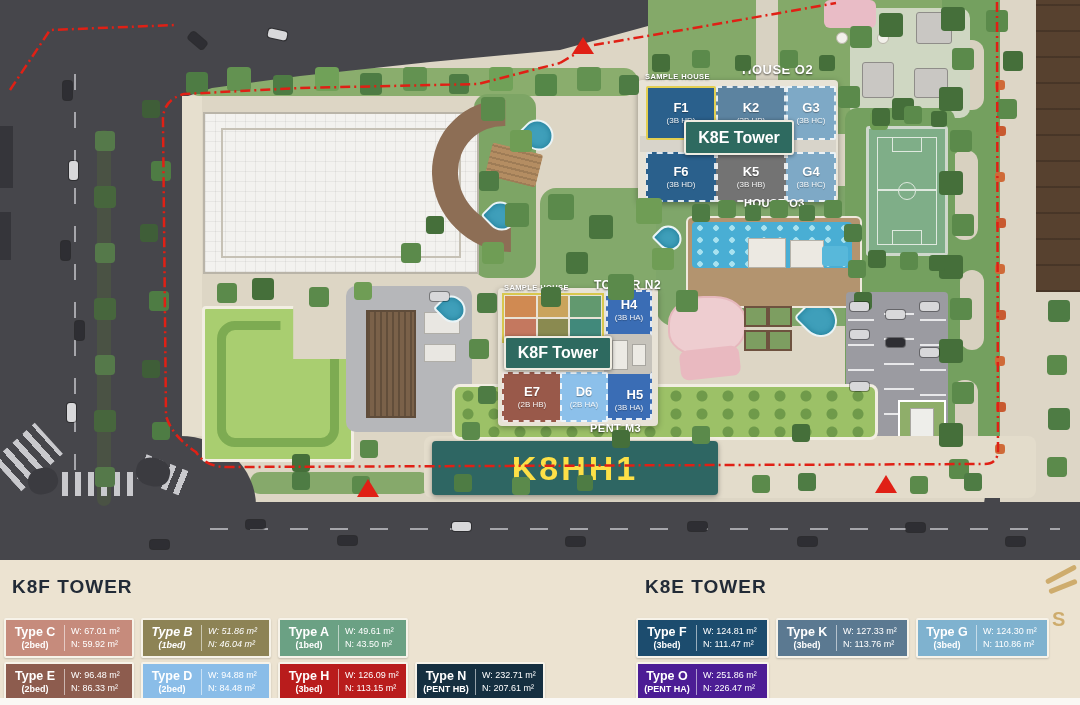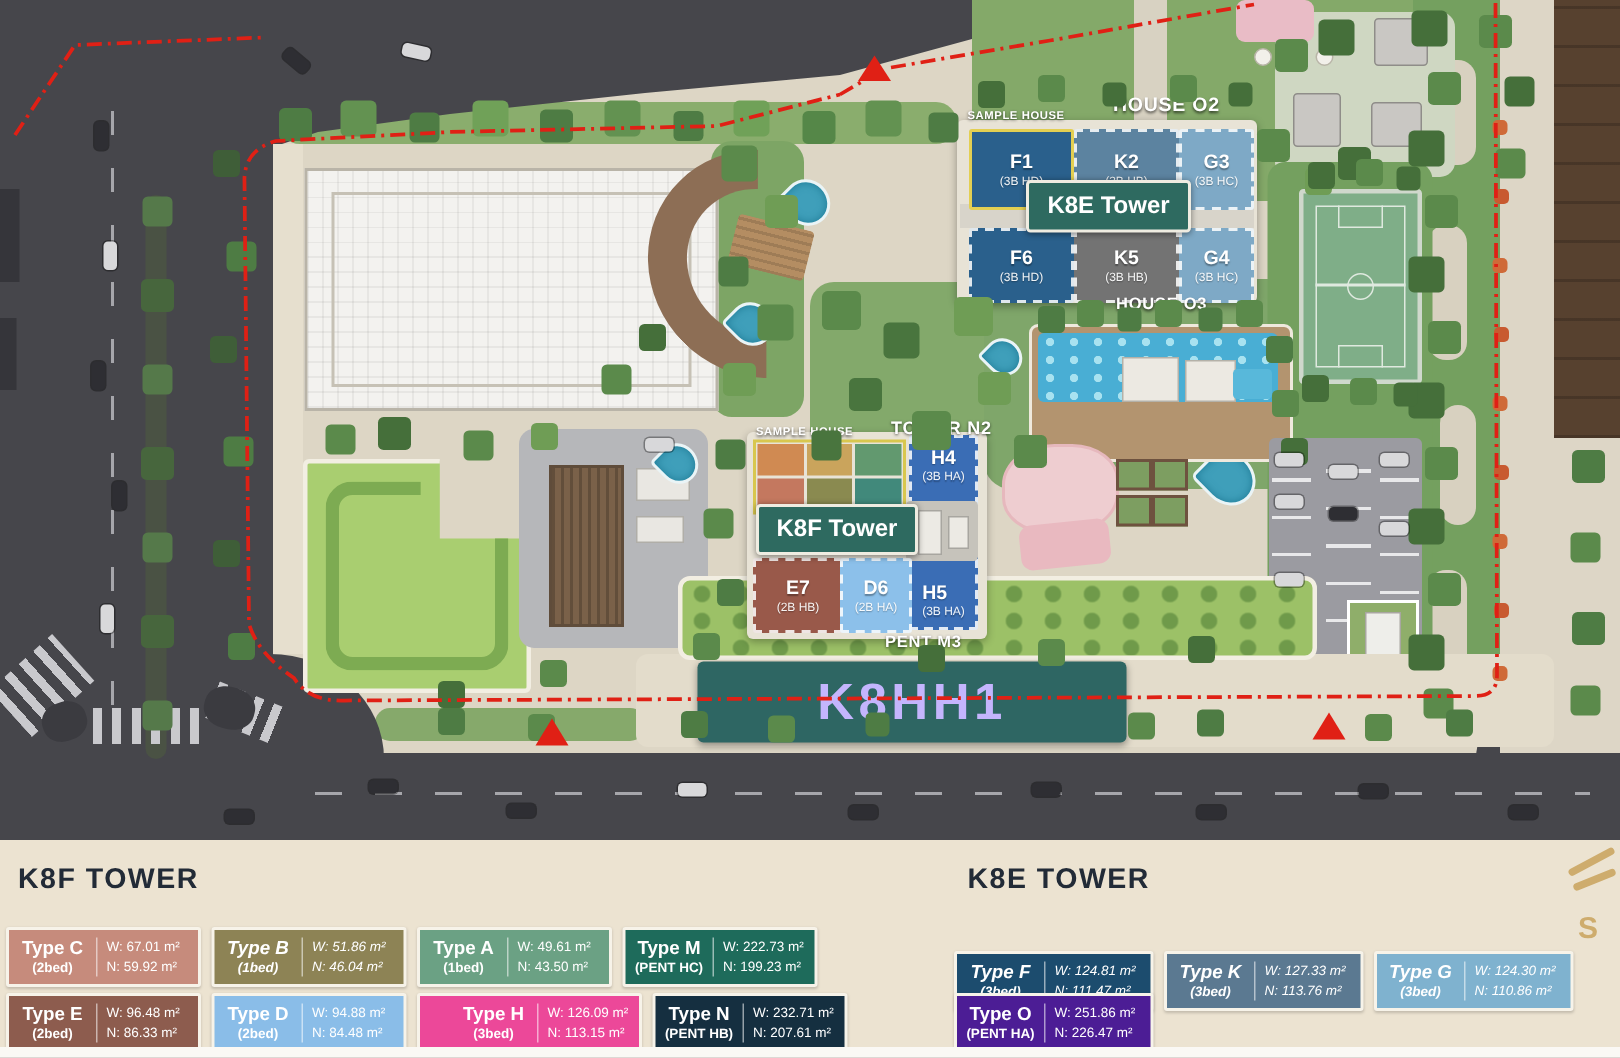--- a/index.html
+++ b/index.html
@@ -23,21 +23,21 @@
   .legendband{position:absolute;left:0;top:560px;width:1080px;height:145px;background:#ece3d1;}
   .h2t{position:absolute;font-size:19px;font-weight:800;color:#222b37;letter-spacing:1px;white-space:nowrap;}
   .lrow{position:absolute;display:flex;gap:7px;}
   .lcell{display:flex;align-items:center;width:126px;height:36px;border:2px solid #f7f3e9;border-radius:2px;color:#fff;box-shadow:0 1px 2px rgba(0,0,0,.18);}
   .lname{flex:0 0 58px;text-align:center;}
   .lname .t1{font-size:12.5px;font-weight:700;line-height:1.05;}
   .lname .t2{font-size:9px;font-weight:600;}
   .ldiv{width:1px;align-self:stretch;margin:5px 0;background:rgba(255,255,255,.55);}
   .lvals{flex:1;padding-left:6px;font-size:9px;line-height:1.4;white-space:nowrap;}
   .mini{width:100%;height:100%;}
-  .banner{position:absolute;display:flex;align-items:center;justify-content:center;background:#2e6663;color:#c4b5fd;font-weight:800;border-radius:4px;box-shadow:0 2px 5px rgba(0,0,0,.35);letter-spacing:3px;margin-left:33px;}
+  .banner{position:absolute;display:flex;align-items:center;justify-content:center;background:#2e6663;color:#fde047;font-weight:800;border-radius:4px;box-shadow:0 2px 5px rgba(0,0,0,.35);letter-spacing:3px;}
 </style>
 </head>
 <body>
 
 <div class="screen">
 
   <div class="map">
 
     <div class="abs" style="left:648px;top:0;width:390px;height:134px;background:#84a969;"></div>
     <div class="abs" style="left:942px;top:0;width:58px;height:480px;background:#74a05f;"></div>
@@ -176,21 +176,21 @@
       <div class="mini" style="background:#62996f;"></div>
       <div class="mini" style="background:#c4785f;"></div>
       <div class="mini" style="background:#8a8a50;"></div>
       <div class="mini" style="background:#41897b;"></div>
     </div>
     <div class="cell" style="left:606px;top:290px;width:46px;height:130px;background:#3a6db5;justify-content:space-between;padding:6px 0;box-sizing:border-box;">
       <div style="text-align:center;">
         <div class="cd">H4</div>
         <div class="ct">(3B HA)</div>
       </div>
-      <div style="text-align:left;">
+      <div style="text-align:right;">
         <div class="cd">H5</div>
         <div class="ct">(3B HA)</div>
       </div>
     </div>
     <div class="abs" style="left:604px;top:334px;width:48px;height:40px;background:#c6c3bb;border-radius:3px;">
       <div style="position:absolute;left:8px;top:6px;width:14px;height:28px;background:#eceae4;border:1px solid #a8a6a0;"></div>
       <div style="position:absolute;left:28px;top:10px;width:12px;height:20px;background:#eceae4;border:1px solid #a8a6a0;"></div>
     </div>
     <div class="cell" style="left:502px;top:372px;width:56px;height:46px;background:#99594a;">
       <div class="cd">E7</div>
@@ -282,31 +282,20 @@
         <div class="lname">
             <div class="t1">Type A</div>
             <div class="t2">(1bed)</div>
           </div>
         <div class="ldiv"></div>
         <div class="lvals">
             <div>W: 49.61 m²</div>
             <div>N: 43.50 m²</div>
           </div>
       </div>
-      <div class="lcell" style="background-color: rgb(30, 107, 91);">
-        <div class="lname">
-            <div class="t1">Type M</div>
-            <div class="t2">(PENT HC)</div>
-          </div>
-        <div class="ldiv"></div>
-        <div class="lvals">
-            <div>W: 222.73 m²</div>
-            <div>N: 199.23 m²</div>
-          </div>
-      </div>
     </div>
 
     <div class="lrow" style="left:4px;top:102px;">
       <div class="lcell" style="background-color: rgb(141, 92, 78);">
         <div class="lname">
             <div class="t1">Type E</div>
             <div class="t2">(2bed)</div>
           </div>
         <div class="ldiv"></div>
         <div class="lvals">
@@ -318,21 +307,21 @@
         <div class="lname">
             <div class="t1">Type D</div>
             <div class="t2">(2bed)</div>
           </div>
         <div class="ldiv"></div>
         <div class="lvals">
             <div>W: 94.88 m²</div>
             <div>N: 84.48 m²</div>
           </div>
       </div>
-      <div class="lcell" style="background-color: #ec4899; padding-left: 20px;">
+      <div class="lcell" style="background-color: #b91c1c;">
         <div class="lname">
             <div class="t1">Type H</div>
             <div class="t2">(3bed)</div>
           </div>
         <div class="ldiv"></div>
         <div class="lvals">
             <div>W: 126.09 m²</div>
             <div>N: 113.15 m²</div>
           </div>
       </div>
@@ -342,21 +331,21 @@
             <div class="t2">(PENT HB)</div>
           </div>
         <div class="ldiv"></div>
         <div class="lvals">
             <div>W: 232.71 m²</div>
             <div>N: 207.61 m²</div>
           </div>
       </div>
     </div>
 
-    <div class="lrow" style="left:636px;top:74px;font-style:italic;">
+    <div class="lrow" style="left:636px;top:58px;">
       <div class="lcell" style="width: 129px; background-color: rgb(28, 76, 110);">
         <div class="lname">
             <div class="t1">Type F</div>
             <div class="t2">(3bed)</div>
           </div>
         <div class="ldiv"></div>
         <div class="lvals">
             <div>W: 124.81 m²</div>
             <div>N: 111.47 m²</div>
           </div>

